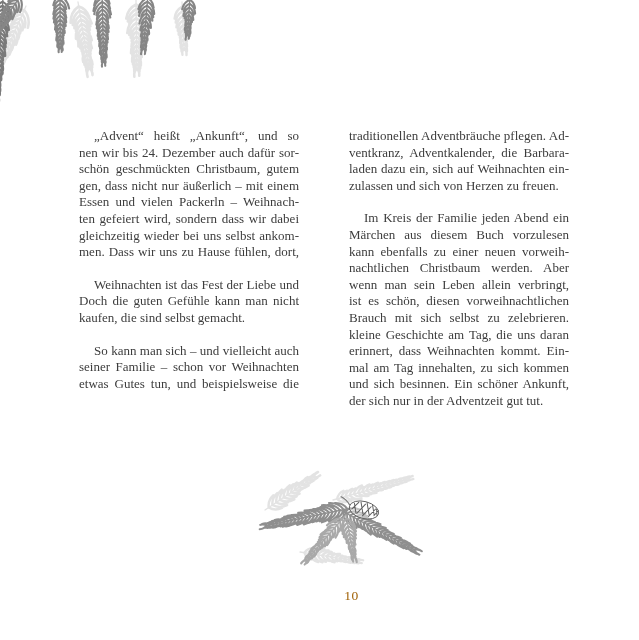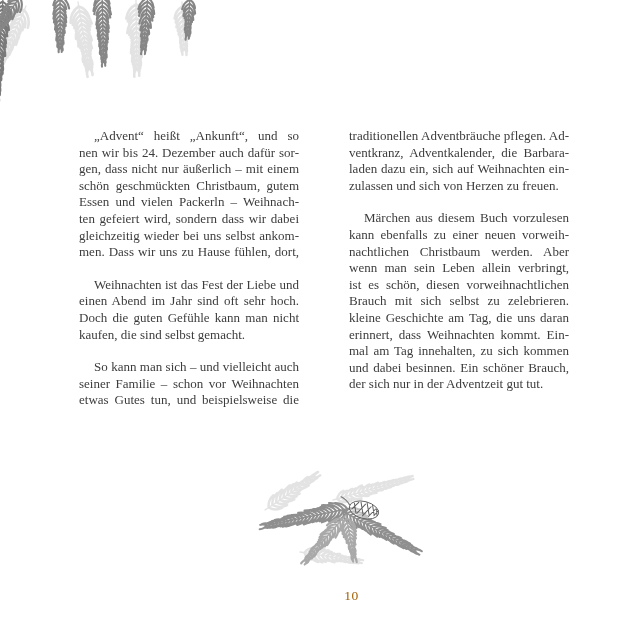--- a/index.html
+++ b/index.html
@@ -81,57 +81,57 @@
         <path d="M0,0 Q19,2.5 38,5" fill="none" stroke="#868686" stroke-width="1.3" stroke-linecap="round"></path>
         <path d="M3.8,0.5 Q6.8,-4.0 12.5,-4.1 M3.8,0.5 Q5.9,6.8 12.7,8.7 M7.6,1.0 Q11.2,-4.1 17.9,-3.9 M7.6,1.0 Q9.4,5.9 14.8,7.2 M11.4,1.5 Q14.4,-2.4 19.5,-2.1 M11.4,1.5 Q13.6,6.8 19.5,8.0 M15.2,2.0 Q18.6,-2.1 24.2,-1.6 M15.2,2.0 Q17.1,6.2 21.9,7.0 M19.0,2.5 Q21.8,-0.7 26.3,-0.1 M19.0,2.5 Q20.6,5.7 24.4,6.3 M22.8,3.0 Q25.1,0.6 28.6,1.1 M22.8,3.0 Q24.6,6.4 28.7,6.8 M26.6,3.5 Q29.1,1.0 32.7,1.8 M26.6,3.5 Q28.9,7.3 33.6,7.6 M30.4,4.0 Q33.4,1.3 37.6,2.3 M30.4,4.0 Q32.4,7.2 36.4,7.3 M34.2,4.5 Q36.8,2.3 40.2,3.3 M34.2,4.5 Q35.8,6.8 38.8,6.8 M38.0,5.0 Q40.0,3.4 42.6,4.2 M38.0,5.0 Q39.9,7.5 43.2,7.4 " fill="none" stroke="#868686" stroke-width="2.1" stroke-linecap="round"></path>
       </g>
     </svg>
 
   <main class="text-block">
     <section class="column" id="col-0">
         <div class="para indent">
           <div class="line j">„Advent“ heißt „Ankunft“, und so kön-</div>
           <div class="line j">nen wir bis 24. Dezember auch dafür sor-</div>
+          <div class="line j">schön geschmückten Christbaum, gutem</div>
           <div class="line j">gen, dass nicht nur äußerlich – mit einem</div>
-          <div class="line j">schön geschmückten Christbaum, gutem</div>
           <div class="line j">Essen und vielen Packerln – Weihnach-</div>
           <div class="line j">ten gefeiert wird, sondern dass wir dabei</div>
           <div class="line j">gleichzeitig wieder bei uns selbst ankom-</div>
           <div class="line j">men. Dass wir uns zu Hause fühlen, dort,</div>
         </div>
         <div class="para indent">
           <div class="line j">Weihnachten ist das Fest der Liebe und</div>
-          <div class="line j">einen Abend im Jahr sind oft sehr hoch.</div>
           <div class="line j">Doch die guten Gefühle kann man nicht</div>
           <div class="line">kaufen, die sind selbst gemacht.</div>
         </div>
         <div class="para indent">
           <div class="line j">So kann man sich – und vielleicht auch</div>
           <div class="line j">seiner Familie – schon vor Weihnachten</div>
           <div class="line j">etwas Gutes tun, und beispielsweise die</div>
         </div>
       </section>
     <section class="column" id="col-1">
         <div class="para">
           <div class="line j">traditionellen Adventbräuche pflegen. Ad-</div>
           <div class="line j">ventkranz, Adventkalender, die Barbara-</div>
           <div class="line j">laden dazu ein, sich auf Weihnachten ein-</div>
           <div class="line">zulassen und sich von Herzen zu freuen.</div>
         </div>
         <div class="para indent">
+          <div class="line j">Im Kreis der Familie jeden Abend ein</div>
           <div class="line j">Märchen aus diesem Buch vorzulesen</div>
           <div class="line j">kann ebenfalls zu einer neuen vorweih-</div>
           <div class="line j">nachtlichen Christbaum werden. Aber auch</div>
           <div class="line j">wenn man sein Leben allein verbringt,</div>
           <div class="line j">ist es schön, diesen vorweihnachtlichen</div>
           <div class="line j">Brauch mit sich selbst zu zelebrieren. Eine</div>
           <div class="line j">kleine Geschichte am Tag, die uns daran</div>
           <div class="line j">erinnert, dass Weihnachten kommt. Ein-</div>
           <div class="line j">mal am Tag innehalten, zu sich kommen</div>
-          <div class="line j">und dabei besinnen. Ein schöner Brauch,</div>
+          <div class="line j">und sich besinnen. Ein schöner Ankunft,</div>
           <div class="line">der sich nur in der Adventzeit gut tut.</div>
         </div>
       </section>
   </main>
 
   <svg id="deco-bottom" class="deco" width="195" height="105" viewBox="0 0 195 105">
       <g transform="translate(20,40) rotate(-26)">
         <path d="M0,0 Q29,-4 58,-8" fill="none" stroke="#e3e3e3" stroke-width="1.3" stroke-linecap="round"></path>
         <path d="M4.5,-0.6 Q6.6,-7.4 13.8,-9.5 M4.5,-0.6 Q8.5,5.5 16.2,5.6 M8.9,-1.2 Q11.2,-7.8 18.4,-9.8 M8.9,-1.2 Q13.5,5.3 22.0,5.2 M13.4,-1.8 Q16.1,-9.0 24.0,-10.9 M13.4,-1.8 Q17.3,3.4 24.2,3.1 M17.8,-2.5 Q20.2,-8.2 26.6,-9.6 M17.8,-2.5 Q22.7,3.7 31.0,3.2 M22.3,-3.1 Q25.3,-9.9 33.1,-11.3 M22.3,-3.1 Q26.8,2.4 34.3,1.7 M26.8,-3.7 Q29.7,-9.8 36.7,-10.8 M26.8,-3.7 Q31.2,1.3 38.2,0.5 M31.2,-4.3 Q34.1,-9.9 40.7,-10.8 M31.2,-4.3 Q34.4,-0.8 39.4,-1.6 M35.7,-4.9 Q37.8,-8.8 42.5,-9.3 M35.7,-4.9 Q38.9,-1.6 43.7,-2.5 M40.2,-5.5 Q42.3,-9.3 46.9,-9.6 M40.2,-5.5 Q44.2,-1.6 49.9,-2.8 M44.6,-6.2 Q47.4,-10.6 52.8,-10.8 M44.6,-6.2 Q47.6,-3.4 51.8,-4.4 M49.1,-6.8 Q51.2,-9.9 55.2,-10.0 M49.1,-6.8 Q52.3,-3.9 56.7,-5.1 M53.5,-7.4 Q55.8,-10.6 60.0,-10.6 M53.5,-7.4 Q56.7,-4.7 61.0,-6.0 M58.0,-8.0 Q60.2,-11.1 64.3,-10.9 M58.0,-8.0 Q60.9,-5.7 64.7,-6.9 " fill="none" stroke="#e3e3e3" stroke-width="2.5" stroke-linecap="round"></path>
       </g>

